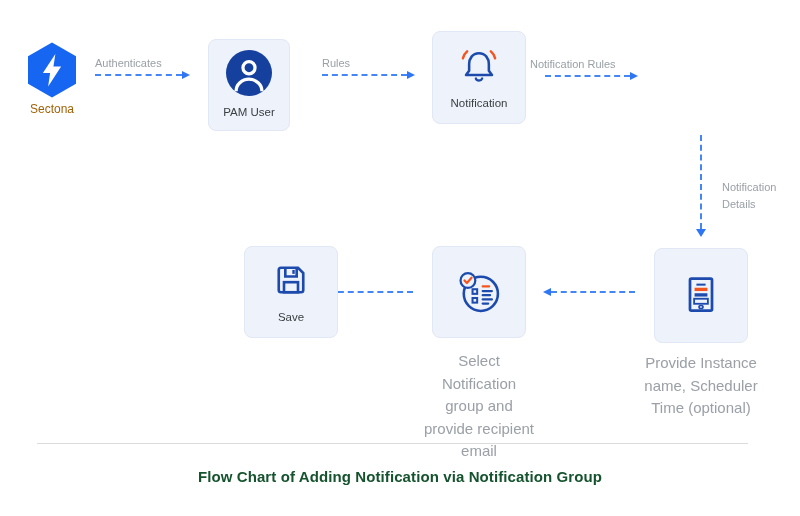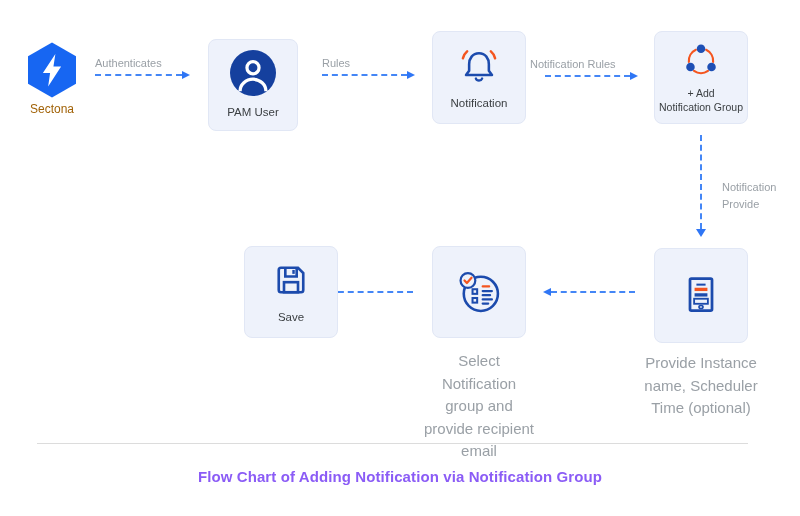--- a/index.html
+++ b/index.html
@@ -33,42 +33,42 @@
   .alabel.left-align { text-align:left; line-height:1.55; }
 
   .caption { position:absolute; color:#9aa0a6; font-size:15px; text-align:center; line-height:1.5; }
 
   .logo-wrap { position:absolute; left:28px; top:42px; width:48px; height:56px; }
   .logo-label { position:absolute; left:22px; top:102px; width:60px; text-align:center;
     color:#a16207; font-size:12px; }
 
   .divider { position:absolute; left:37px; top:443px; width:711px; height:1px; background:#dcdcdc; }
   .title { position:absolute; left:0; right:0; top:468px; text-align:center;
-    color:#8b5cf6; font-size:15px; font-weight:bold; letter-spacing:0.1px; }
+    color:#14532d; font-size:15px; font-weight:bold; letter-spacing:0.1px; }
 </style>
 </head>
 <body>
 
 <div class="canvas">
 
   <div class="logo-wrap">
     <svg width="48" height="56" viewBox="0 0 100 115">
       <polygon points="50,0 100,28.75 100,86.25 50,115 0,86.25 0,28.75" fill="#1766f2"></polygon>
       <path d="M57 24 L31 64 H46 L42 92 L69 50 H53 Z" fill="#ffffff"></path>
     </svg>
   </div>
   <div class="logo-label">Sectona</div>
 
   <div class="alabel" style="left:95px; top:57px; width:95px;">Authenticates</div>
   <div class="harrow to-right" style="left:95px; top:71px; width:95px;">
     <div class="line"></div>
     <div class="head-right"></div>
   </div>
 
-  <div class="node" style="left:208px; top:39px; width:90px; height:92px;">
+  <div class="node" style="left:208px; top:39px; width:82px; height:92px;">
     <svg width="46" height="46" viewBox="0 0 48 48">
       <circle cx="24" cy="24" r="24" fill="#15409e"></circle>
       <circle cx="24" cy="18.5" r="6.3" fill="none" stroke="#ffffff" stroke-width="3.4"></circle>
       <path d="M10.5 43 a13.5 12.5 0 0 1 27 0" fill="none" stroke="#ffffff" stroke-width="3.4"></path>
     </svg>
     <div class="nlabel">PAM User</div>
   </div>
 
   <div class="alabel" style="left:322px; top:57px; width:93px;">Rules</div>
   <div class="harrow to-right" style="left:322px; top:71px; width:93px;">
@@ -85,40 +85,26 @@
     </svg>
     <div class="nlabel">Notification</div>
   </div>
 
   <div class="alabel" style="left:530px; top:58px; width:122px;">Notification Rules</div>
   <div class="harrow to-right" style="left:545px; top:72px; width:93px;">
     <div class="line"></div>
     <div class="head-right"></div>
   </div>
 
-  <div class="node" style="left:654px; top:31px; width:94px; height:93px;">
-    <svg width="42" height="40" viewBox="0 0 48 46">
-      <path d="M29.9 11.3 A14 14 0 0 1 37.9 25.2" fill="none" stroke="#f4551f" stroke-width="2.5" stroke-linecap="round"></path>
-      <path d="M32 35.5 A14 14 0 0 1 16 35.5" fill="none" stroke="#f4551f" stroke-width="2.5" stroke-linecap="round"></path>
-      <path d="M10.05 25.2 A14 14 0 0 1 18.1 11.3" fill="none" stroke="#f4551f" stroke-width="2.5" stroke-linecap="round"></path>
-      <circle cx="24" cy="10" r="4.9" fill="#1d4fb5"></circle>
-      <circle cx="36.1" cy="31" r="4.9" fill="#1d4fb5"></circle>
-      <circle cx="11.9" cy="31" r="4.9" fill="#1d4fb5"></circle>
-    </svg>
-    <div class="nlabel small">
-      <span style="display:block;">+ Add</span>
-      <span style="display:block;">Notification Group</span>
-    </div>
-  </div>
 
   <div class="varrow" style="left:696px; top:135px; height:102px;">
     <div class="vline"></div>
     <div class="head-down"></div>
   </div>
-  <div class="alabel left-align" style="left:722px; top:179px; width:70px;">Notification Provide</div>
+  <div class="alabel left-align" style="left:722px; top:179px; width:70px;">Notification Details</div>
 
   <div class="node" style="left:654px; top:248px; width:94px; height:95px;">
     <svg width="44" height="46" viewBox="0 0 48 50">
       <rect x="12" y="6" width="24" height="35" rx="1.5" fill="none" stroke="#1c4bad" stroke-width="3"></rect>
       <rect x="19" y="11.5" width="10" height="2.2" fill="#1c4bad"></rect>
       <rect x="17" y="16" width="14" height="3.6" fill="#f4551f"></rect>
       <rect x="17" y="22" width="14" height="3.6" fill="#1c4bad"></rect>
       <rect x="16.5" y="28" width="15" height="5.5" fill="none" stroke="#1c4bad" stroke-width="2"></rect>
       <ellipse cx="24" cy="37" rx="2.2" ry="1.6" fill="none" stroke="#1c4bad" stroke-width="1.8"></ellipse>
     </svg>

